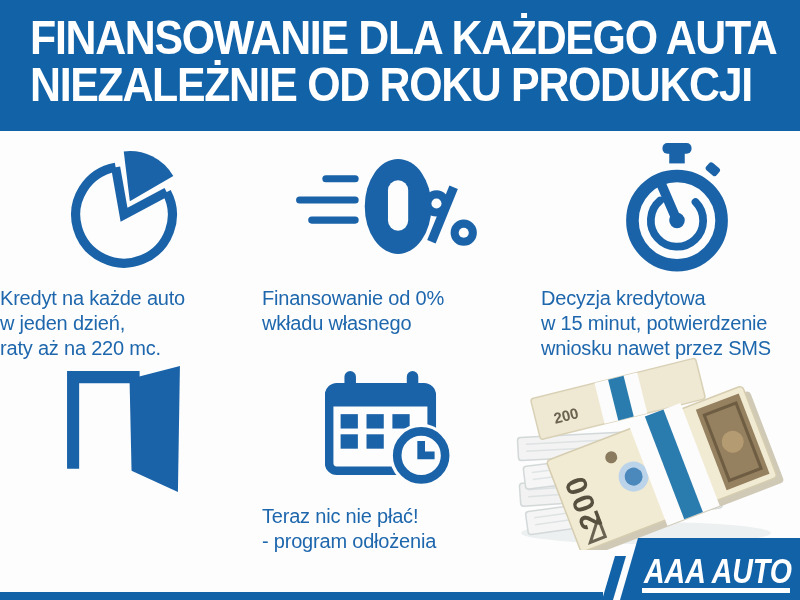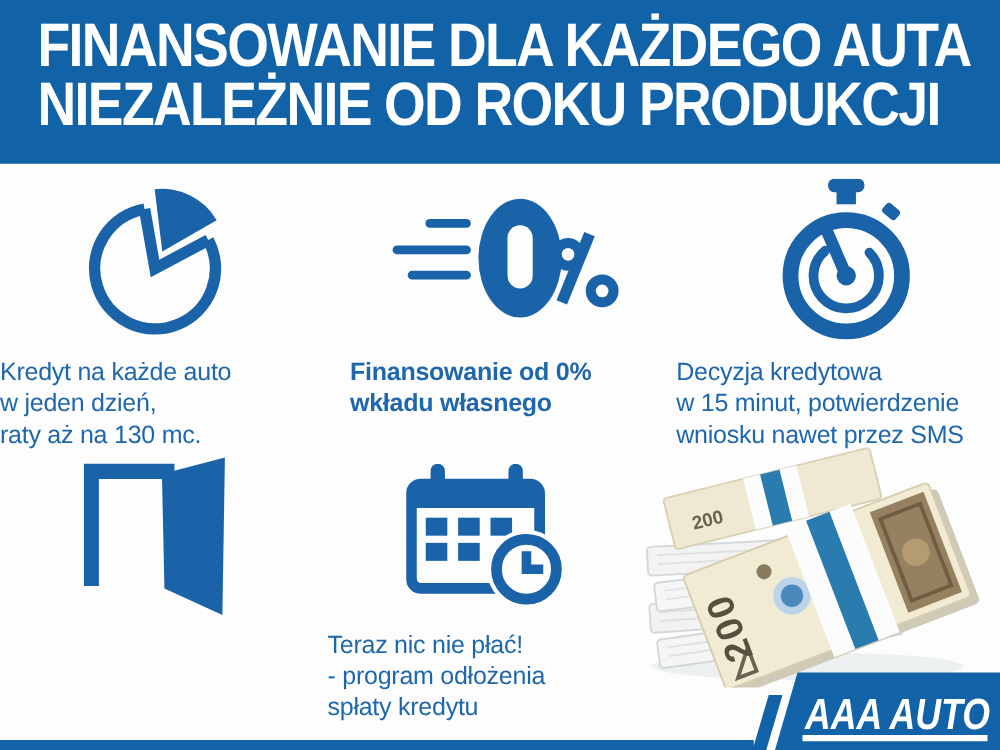--- a/index.html
+++ b/index.html
@@ -29,21 +29,21 @@
   }
   
   .cell{position:absolute;text-align:left;}
   .icon-box{display:flex;align-items:center;justify-content:center;}
   .row1 .icon-box{height:132px;}
   .row2 .icon-box{height:134px;}
   .caption{margin-top:12px;font-size:20px;line-height:25px;color:var(--text-blue);letter-spacing:-.2px;}
   .row2 .caption{margin-top:8px;}
   .caption span{display:block;}
   #cell-1{left:0;top:142px;width:250px;}
-  #cell-2{left:280px;top:142px;width:256px;font-weight:bold;}
+  #cell-2{left:262px;top:142px;width:256px;}
   #cell-3{left:541px;top:142px;width:272px;}
   #cell-4{left:0;top:362px;width:250px;}
   #cell-5{left:262px;top:362px;width:256px;}
   
   .money{position:absolute;left:506px;top:350px;width:292px;height:200px;}
   
   .bottom-strip{position:absolute;left:0;bottom:0;width:603px;height:8px;background:var(--blue);}
   .logo-corner{position:absolute;right:0;bottom:0;width:220px;height:70px;text-align:right;}
   svg{display:block;}
 </style>
@@ -60,21 +60,21 @@
   <div class="cell row1" id="cell-1">
     <div class="icon-box">
       <svg width="114" height="122" viewBox="0 0 118 126" aria-hidden="true">
         <path d="M102.1,46.5 A50 50 0 1 1 49.3,20.8 M102.1,46.5 L58,70 L49.3,20.8" fill="none" stroke="#1a63a8" stroke-width="9.5"></path>
         <path d="M64,56 L57.7,4.4 A52 52 0 0 1 109,30 Z" fill="#1a63a8"></path>
       </svg>
     </div>
     <div class="caption">
       <span>Kredyt na każde auto</span>
       <span>w jeden dzień,</span>
-      <span>raty aż na 130 mc.</span>
+      <span>raty aż na 220 mc.</span>
     </div>
   </div>
 
   <div class="cell row1" id="cell-2">
     <div class="icon-box">
       <svg width="192" height="101" viewBox="0 0 190 100" aria-hidden="true">
         <g fill="#1a63a8">
           <rect x="28" y="17" width="36" height="7" rx="3.5"></rect>
           <rect x="2" y="38" width="62" height="7" rx="3.5"></rect>
           <rect x="14" y="58" width="50" height="7" rx="3.5"></rect>
@@ -143,21 +143,20 @@
           <rect x="43" y="66" width="18" height="15"></rect>
         </g>
         <circle cx="100" cy="88" r="33" fill="#fdfdfd"></circle>
         <circle cx="100" cy="88" r="25" fill="#fdfdfd" stroke="#1a63a8" stroke-width="9"></circle>
         <path d="M100,73 L100,88 L114,88" fill="none" stroke="#1a63a8" stroke-width="8"></path>
       </svg>
     </div>
     <div class="caption">
       <span>Teraz nic nie płać!</span>
       <span>- program odłożenia</span>
-      <span>spłaty kredytu</span>
     </div>
   </div>
 
   <div class="money">
     <svg width="292" height="200" viewBox="0 0 292 200" aria-hidden="true">
       <ellipse cx="140" cy="183" rx="125" ry="11" fill="#edf0f1"></ellipse>
 
       <g stroke="#d3d8d9" stroke-width="1.5">
         <g transform="rotate(-8 120 160)">
           <rect x="20" y="148" width="196" height="23" rx="3" fill="#f4f5f4"></rect>

